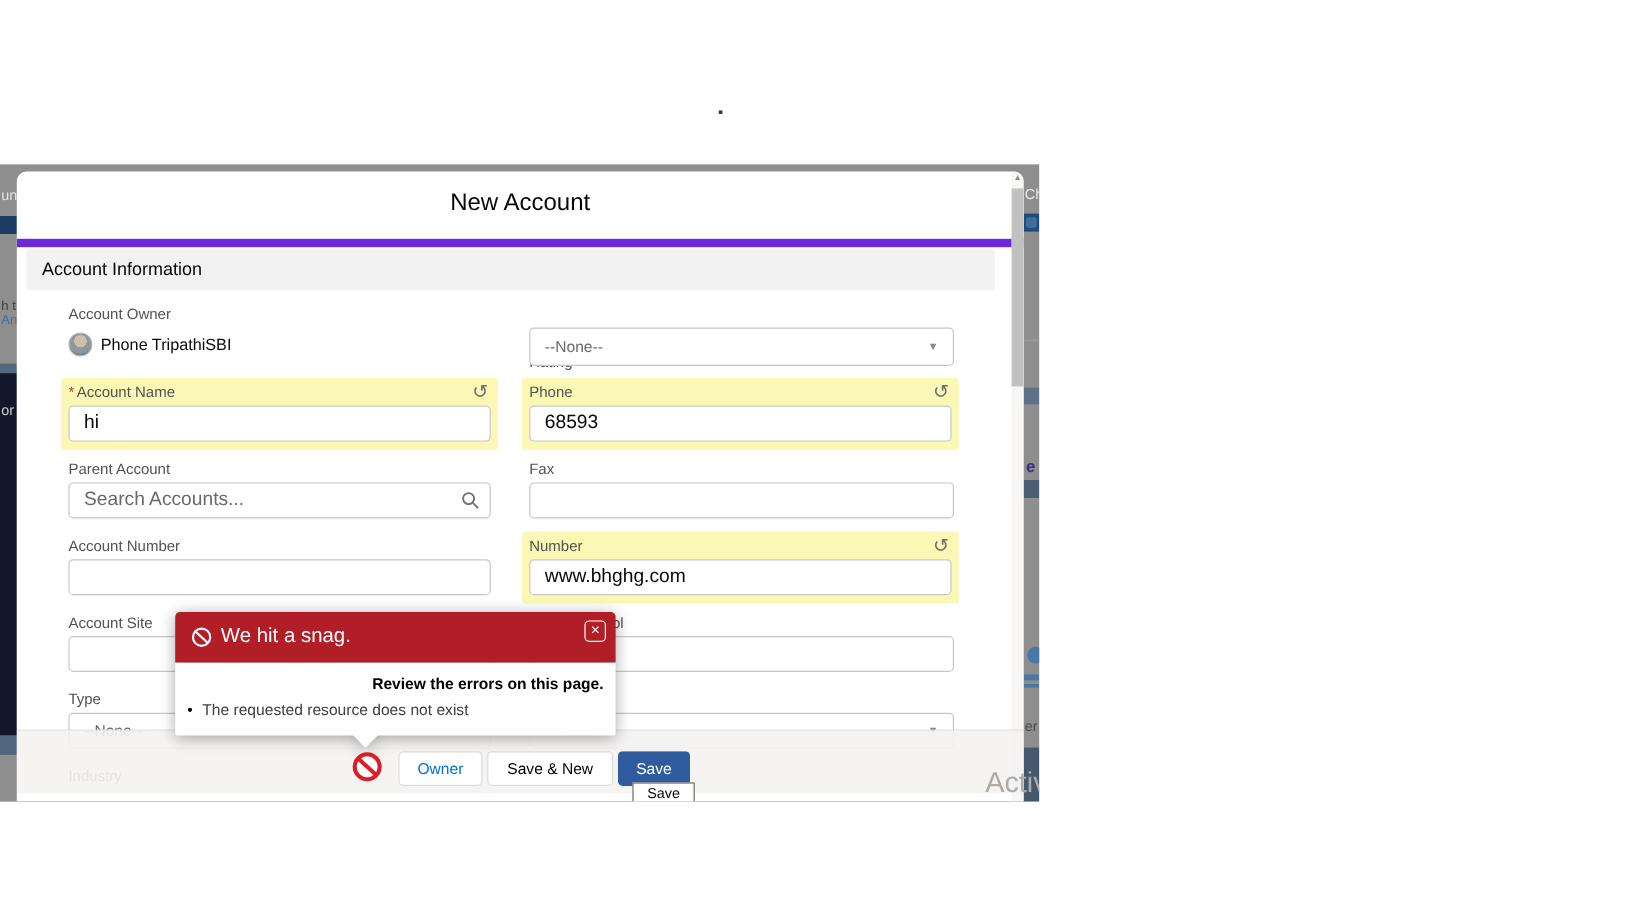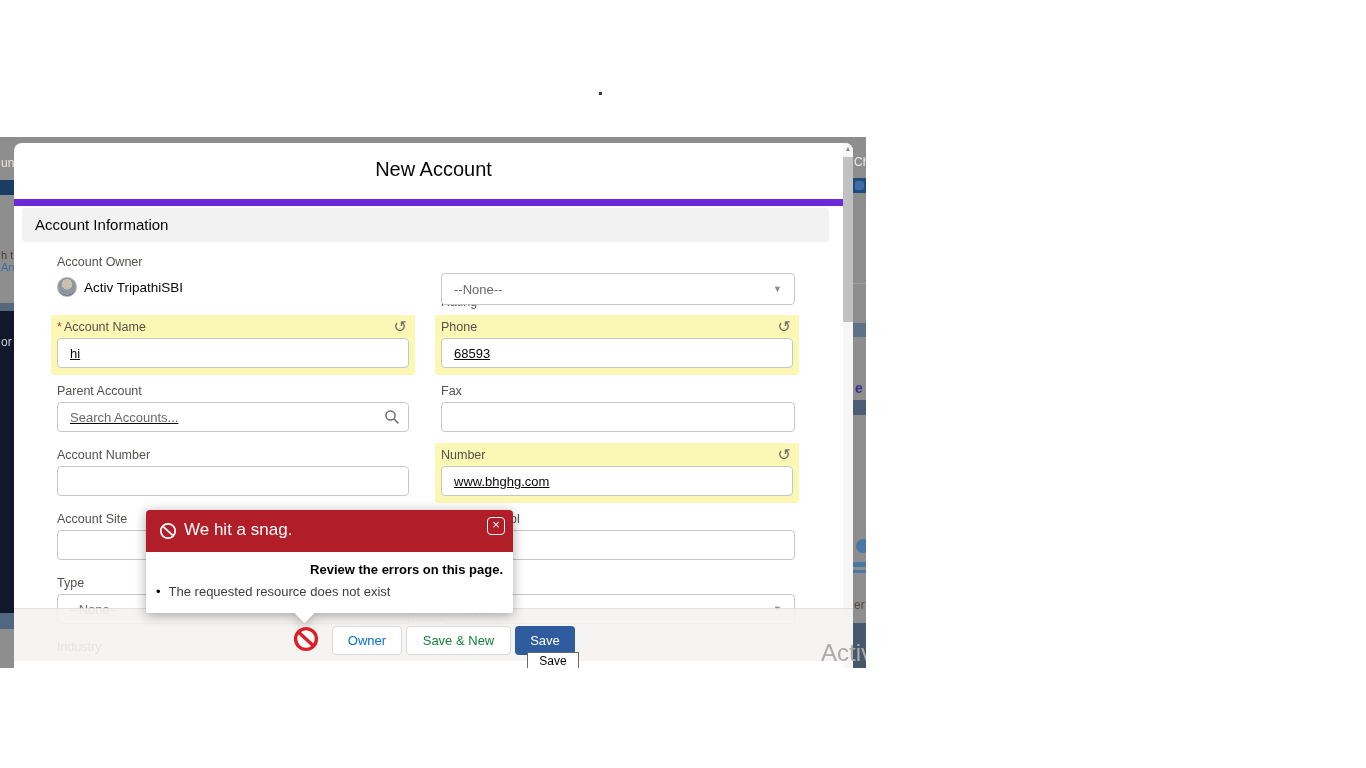--- a/index.html
+++ b/index.html
@@ -10,21 +10,21 @@
   .capture{position:absolute;left:0;top:137px;width:866px;height:531px;background:#8e8e8e;overflow:hidden;}
   .frag{position:absolute;font-size:12px;color:#e8e6e3;white-space:nowrap;z-index:5;}
   .bar{position:absolute;z-index:4;}
   
   .modal{position:absolute;left:14px;top:6px;width:839px;height:525px;background:#ffffff;border-radius:8px 8px 0 0;z-index:10;overflow:hidden;}
   .modal-header{position:absolute;left:0;top:0;width:100%;height:56px;border-bottom:7px solid #6d28d9;}
   .modal-title{margin-top:15px;text-align:center;font-size:20px;font-weight:400;color:#080707;}
   .section{position:absolute;left:8px;top:65px;width:807px;height:34px;background:#f3f2f2;border-radius:3px;}
   .section span{display:inline-block;margin:8px 0 0 13px;font-size:15px;color:#080707;}
   .lbl{position:absolute;font-size:12.5px;color:#54524f;white-space:nowrap;}
-  .inp{position:absolute;box-sizing:border-box;height:30px;background:#fff;border:1px solid #c9c7c5;border-radius:4px;font-family:"Liberation Sans",sans-serif;font-size:13px;color:#080707;padding:4px 12px;outline:none;text-decoration:underline;}
+  .inp{position:absolute;box-sizing:border-box;height:30px;background:#fff;border:1px solid #c9c7c5;border-radius:4px;font-family:"Liberation Sans",sans-serif;font-size:16px;color:#080707;padding:4px 12px;outline:none;}
   .inp::placeholder{color:#696969;}
   .sel{position:absolute;box-sizing:border-box;height:30px;background:#fff;border:1px solid #c9c7c5;border-radius:4px;}
   .sel .sel-text{position:absolute;left:12px;top:50%;transform:translateY(-50%);font-size:13px;color:#696969;}
   .sel .chev{position:absolute;right:12px;top:50%;transform:translateY(-50%);font-size:9px;color:#8c8a88;}
   .ypanel{position:absolute;width:364px;height:60px;background:#faf8b4;border-radius:3px;}
   .ypanel .lbl{left:6px;top:5px;}
   .ypanel .undo{position:absolute;right:8px;top:2px;font-size:16px;color:#706e6b;cursor:pointer;}
   .req{color:#c23934;margin-right:2px;}
   .owner-name{position:absolute;font-size:13.5px;color:#080707;}
   .avatar{position:absolute;width:20px;height:20px;border-radius:50%;background:radial-gradient(circle at 50% 35%,#cdbfae 0 35%,#8d97a0 36% 70%,#6e7a85 71%);border:1px solid #b5b3b0;box-sizing:border-box;}
@@ -90,21 +90,21 @@
       <div class="modal-header">
         <div class="modal-title">New Account</div>
       </div>
 
       <div class="section">
         <span>Account Information</span>
       </div>
 
       <span class="lbl" style="left:43px;top:112px;">Account Owner</span>
       <span class="avatar" style="left:43px;top:134px;"></span>
-      <span class="owner-name" style="left:70px;top:137px;">Activ TripathiSBI</span>
+      <span class="owner-name" style="left:70px;top:137px;">Phone TripathiSBI</span>
 
       <span class="lbl" style="left:427px;top:112px;margin-top:40px;">Rating</span>
       <div class="sel" style="left:427px;top:130px;width:354px;height:32px;">
         <span class="sel-text">--None--</span>
         <span class="chev">▼</span>
       </div>
 
       <div class="ypanel" style="left:37px;top:172px;">
         <span class="lbl"><span class="req">*</span><span>Account Name</span></span>
         <span class="undo">↺</span>
@@ -151,21 +151,21 @@
       <span class="lbl" style="left:427px;top:433px;">Ownership</span>
       <div class="sel" style="left:427px;top:451px;width:354px;">
         <span class="sel-text">--None--</span>
         <span class="chev">▼</span>
       </div>
 
       <span class="lbl" style="left:43px;top:497px;">Industry</span>
 
       <div class="modal-footer">
         <div class="btn btn-neutral" style="left:318px;width:70px;color:#0070d2;">Owner</div>
-        <div class="btn btn-neutral" style="left:392px;width:105px;color:#15803d;">Save &amp; New</div>
+        <div class="btn btn-neutral" style="left:392px;width:105px;color:#000000;">Save &amp; New</div>
         <div class="btn btn-brand" style="left:501px;width:60px;background:#2e5c9e;">Save</div>
       </div>
       <div class="tooltip">Save</div>
 
       <div class="scrollbar">
         <div class="scroll-up">▲</div>
         <div class="scroll-thumb"></div>
       </div>
     </div>
 

